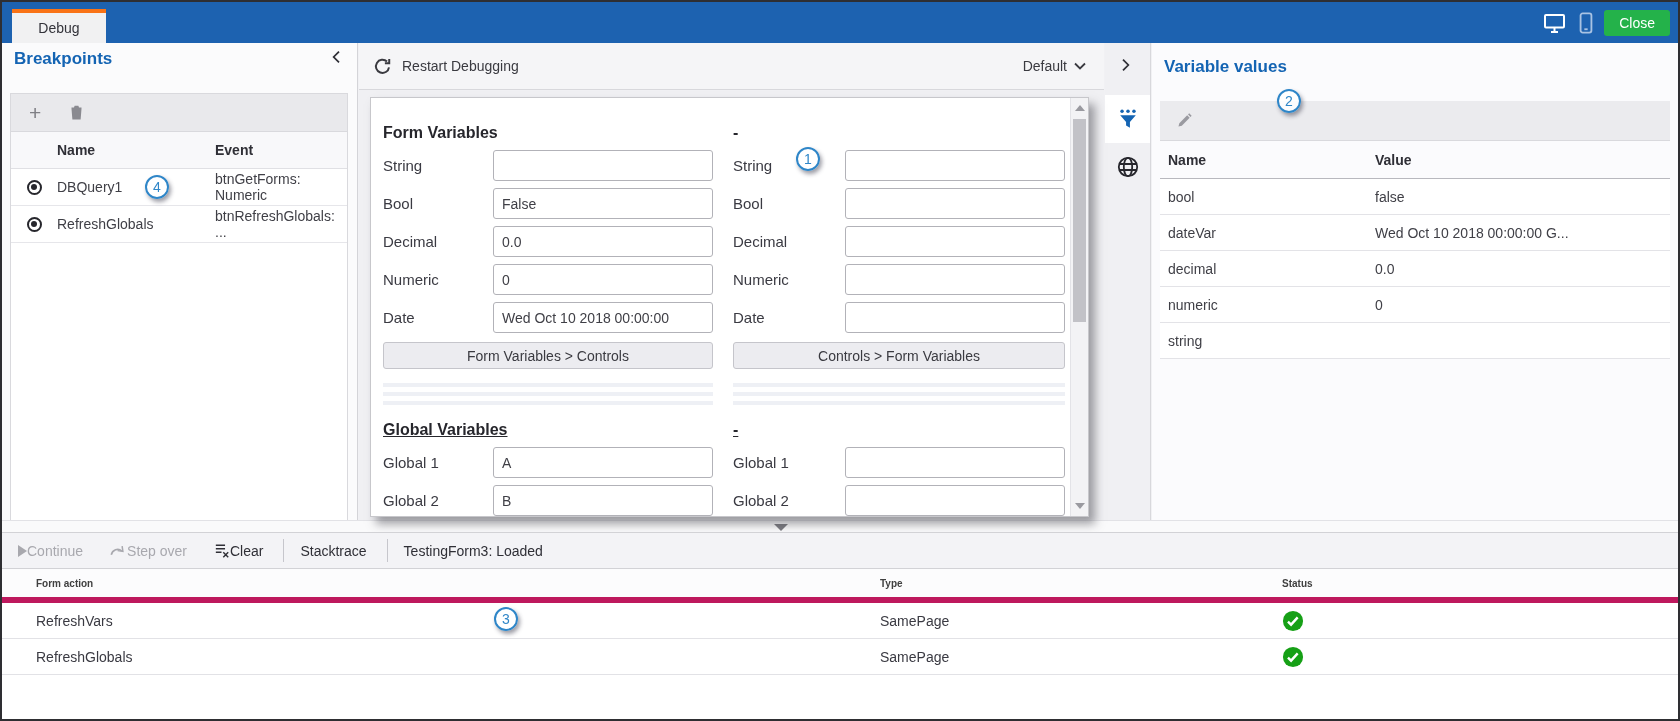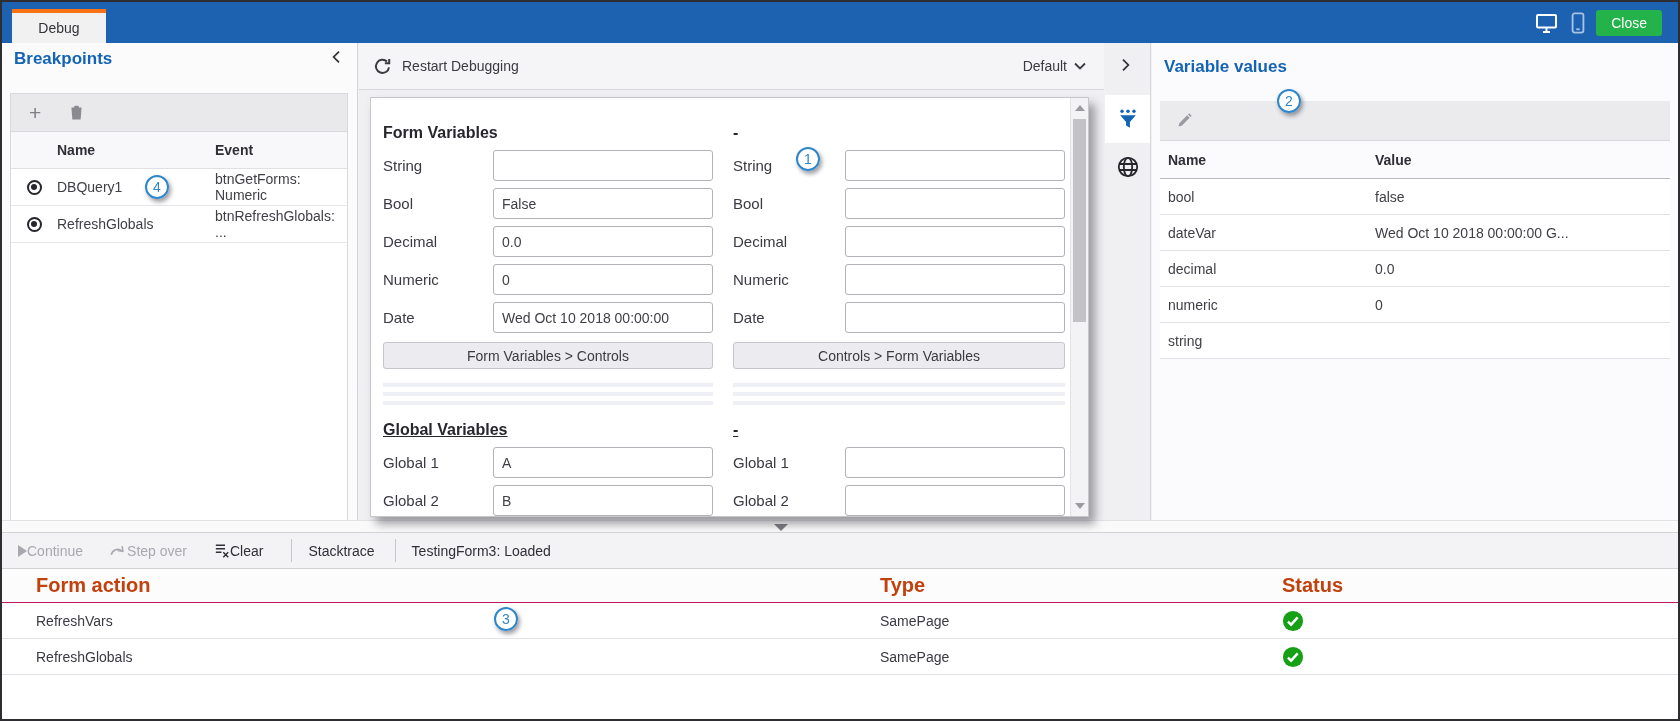--- a/index.html
+++ b/index.html
@@ -7,21 +7,21 @@
   body { font-family:"Liberation Sans", sans-serif; }
 
   .window { position:relative; width:1680px; height:721px; background:#fff;
             border:2px solid #2e2e32; overflow:hidden; }
 
   
   .topbar { position:absolute; top:0; left:0; right:0; height:41px; background:#1d62b0; z-index:20; }
   .tab-debug { position:absolute; left:10px; top:7px; width:94px; height:34px;
                background:#f1f1f2; border-top:4px solid #f97316; color:#33333a;
                font-size:14px; display:flex; align-items:center; justify-content:center; cursor:default; }
-  .topbar-right { position:absolute; right:16px; top:0; height:41px; display:flex; align-items:center; gap:8px; }
+  .topbar-right { position:absolute; right:8px; top:0; height:41px; display:flex; align-items:center; gap:8px; }
   .icon-btn { display:flex; align-items:center; justify-content:center; }
   .close-btn { background:#24b24a; color:#fff; font-size:14px; border:none; border-radius:3px;
                padding:5px 15px; font-family:inherit; }
 
   
   .main { position:absolute; top:41px; left:0; right:0; height:477px; background:#f1f1f4; }
 
   
   .bp-panel { position:absolute; left:0; top:0; width:356px; height:100%;
               background:#fbfbfc; border-right:1px solid #d4d4d8; }
@@ -117,22 +117,22 @@
                  display:flex; align-items:center; padding-left:16px; font-size:14px; z-index:6; }
   .bt-item { display:flex; align-items:center; margin-right:26px; }
   .bt-disabled { color:#a8a8ae; }
   .bt-enabled  { color:#2f2f36; }
   .bt-sep { width:1px; height:23px; background:#c6c6cc; margin:0 16px 0 -6px; }
   .play-tri { width:0; height:0; border-top:6px solid transparent; border-bottom:6px solid transparent;
               border-left:9px solid #a8a8ae; }
 
   .bot-table { position:absolute; top:567px; left:0; right:0; }
   .bot-grid { display:grid; grid-template-columns:844px 402px auto; align-items:center; padding-left:34px; }
-  .bot-header { height:34px; background:#fcfcfd; border-bottom:1px solid #be185d;
-                font-size:20px; font-weight:bold; color:#c2410c; }
+  .bot-header { height:34px; background:#fcfcfd; border-bottom:6px solid #be185d;
+                font-size:10px; font-weight:bold; color:#404040; }
   .bot-row { height:36px; background:#fff; border-bottom:1px solid #e2e2e6;
              font-size:14px; color:#3a3a42; }
 
   
   .ann { position:absolute; width:24px; height:24px; border-radius:50%;
          border:2px solid #2f86c8; color:#2f86c8; background:rgba(255,255,255,.85);
          font-size:14px; display:flex; align-items:center; justify-content:center;
          box-shadow:2px 3px 4px rgba(40,40,60,.45); z-index:50; }
   .ann-1 { left:794px; top:145px; }
   .ann-2 { left:1275px; top:87px; }
@@ -386,21 +386,21 @@
       <i class="play-tri"></i>
       <span>Continue</span>
     </span>
     <span class="bt-item bt-disabled">
       <svg width="18" height="14" viewBox="0 0 24 18" fill="none" stroke="#a8a8ae" stroke-width="2.2">
         <path d="M3 14c1.5-6.5 9-9.5 14-5"></path>
           <polyline points="17.5 2.5 18.5 9.5 11.5 8.5" stroke-width="2"></polyline>
       </svg>
       <span>Step over</span>
     </span>
-    <span class="bt-item bt-enabled" style="margin-right:34px;">
+    <span class="bt-item bt-enabled" style="margin-right:26px;">
       <svg width="17" height="17" viewBox="0 0 24 24" fill="none" stroke="#2f2f36" stroke-width="2.2">
         <path d="M4 4.5h13M4 9.5h13M4 14.5h8"></path>
           <path d="M14.5 14.5l7 7M21.5 14.5l-7 7" stroke-width="2"></path>
       </svg>
       <span>Clear</span>
     </span>
     <span class="bt-sep"></span>
     <span class="bt-item bt-enabled">
       <span>Stacktrace</span>
     </span>

